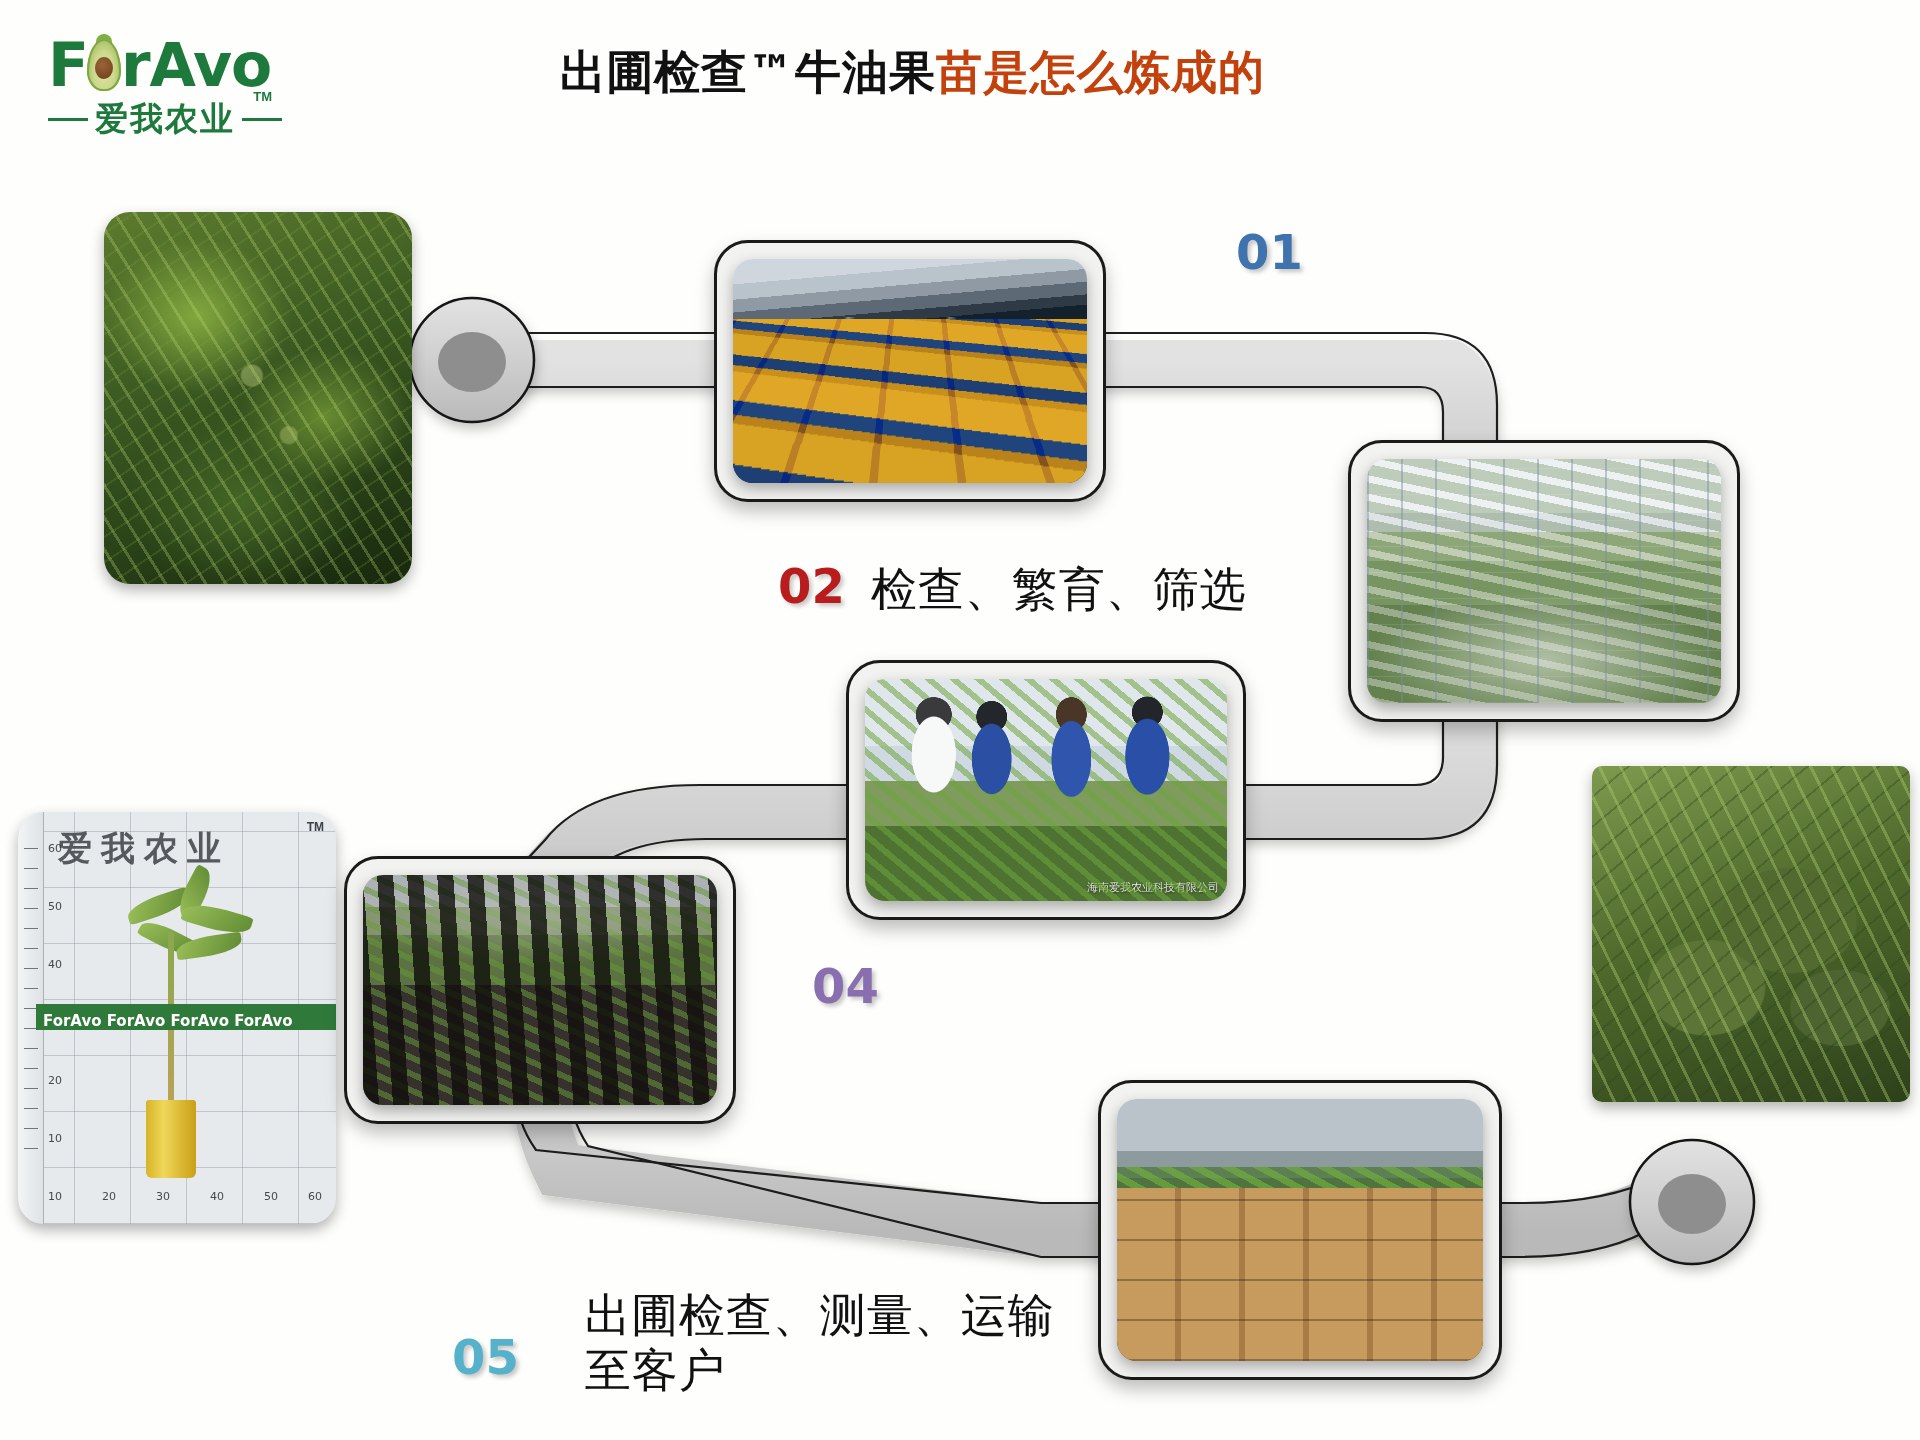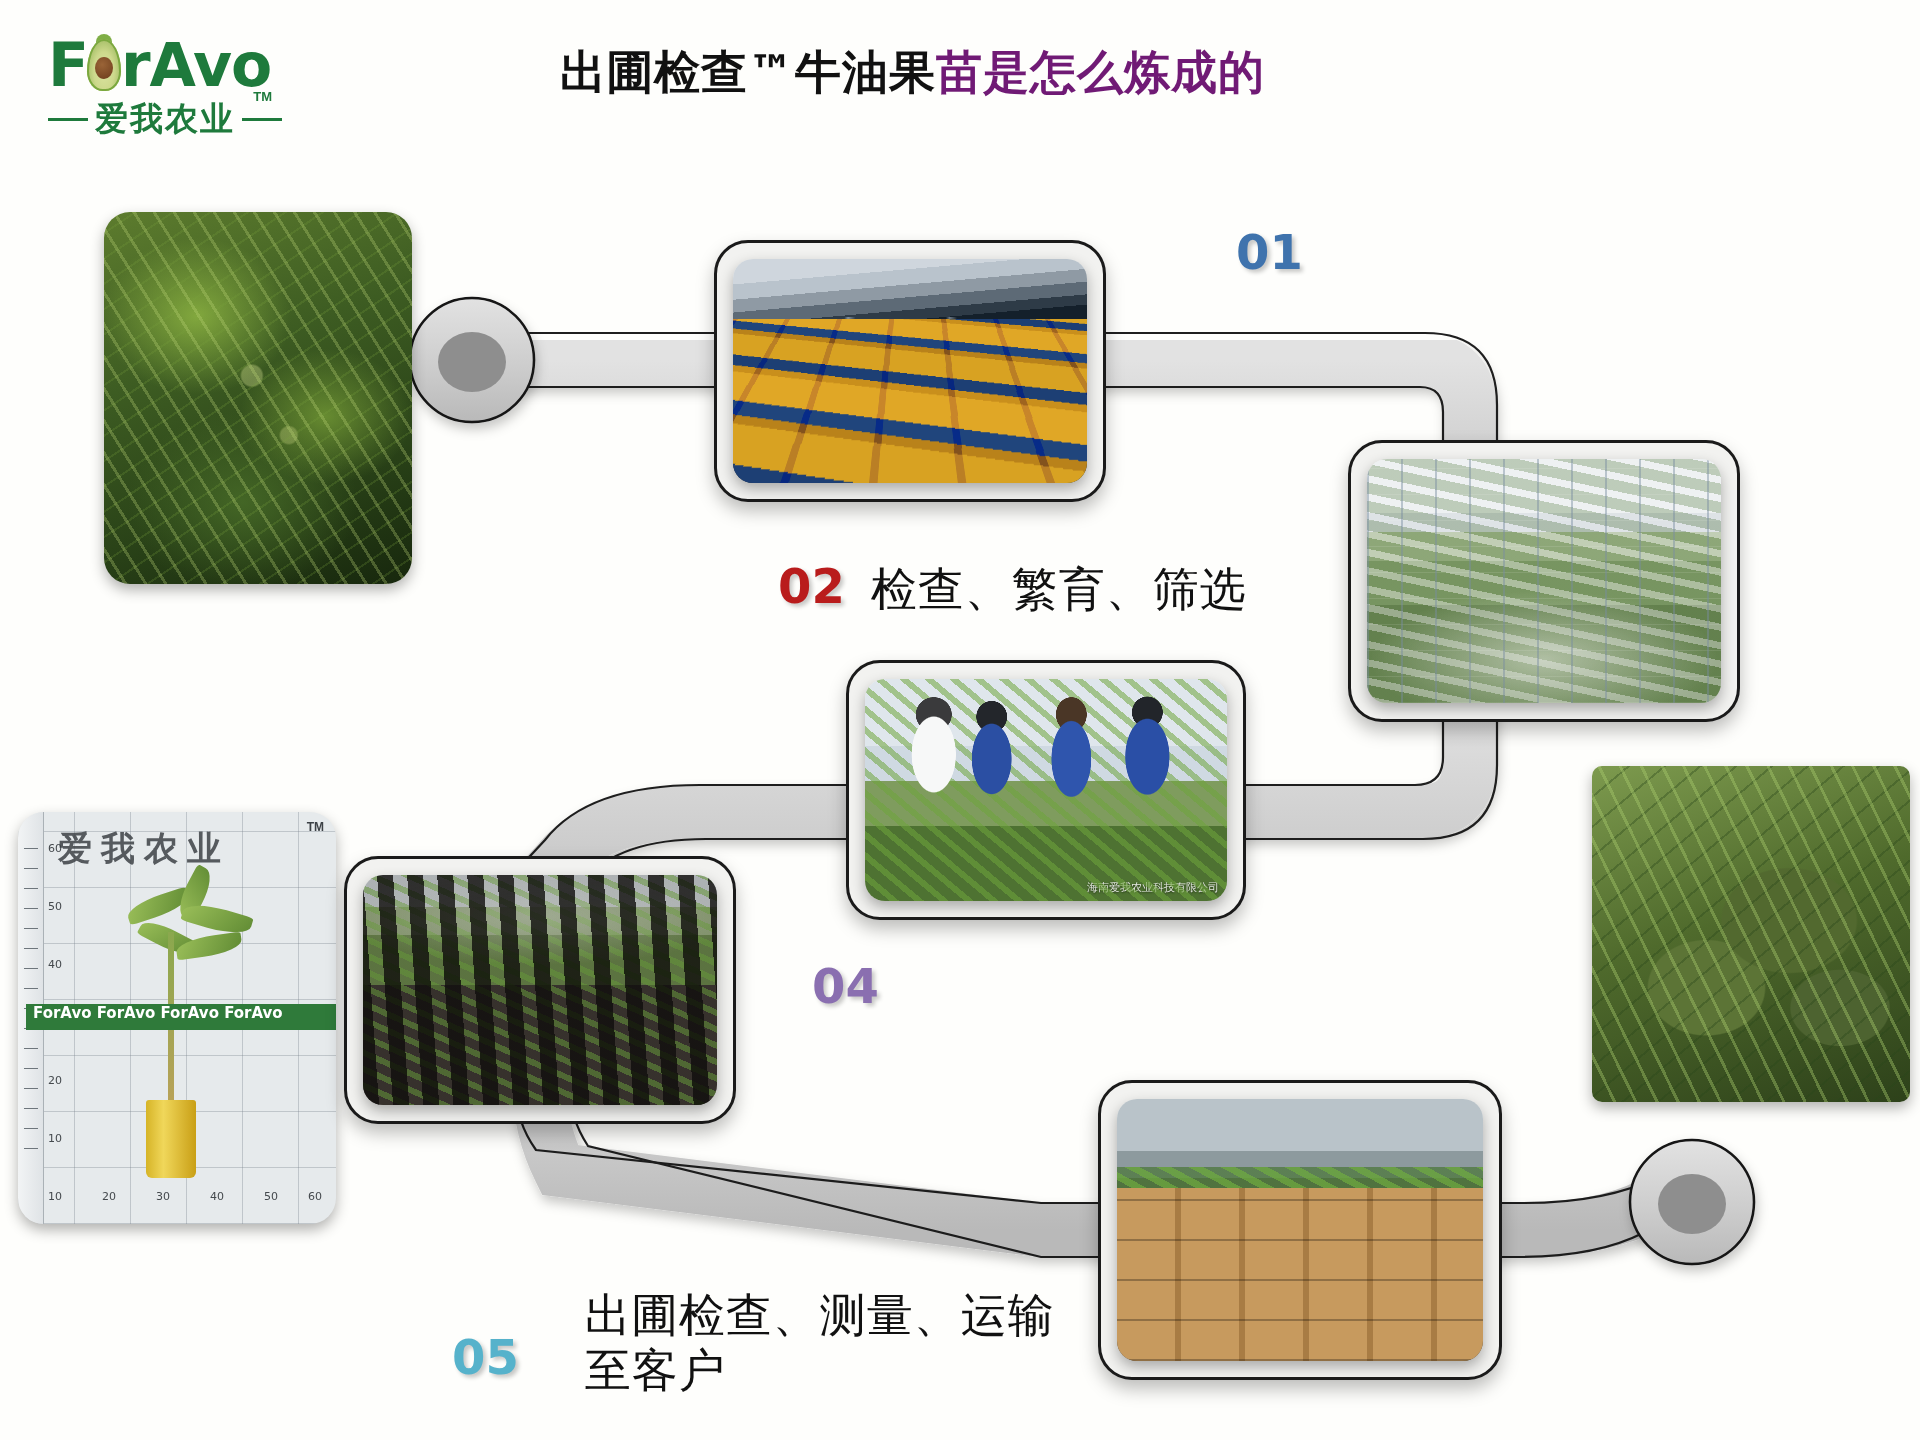--- a/index.html
+++ b/index.html
@@ -51,21 +51,21 @@
     position: absolute; right: 56px; top: 55px; font-size: 13px; color: #1e7a3c; font-weight: bold;
   }
 
   
   #title {
     position: absolute; left: 560px; top: 42px; width: 900px;
     font-size: 46px; font-weight: bold; letter-spacing: 1px; white-space: nowrap;
     font-family: "DejaVu Sans", sans-serif;
   }
   #title .t-black { color: #111111; }
-  #title .t-red { color: #701a75; }
+  #title .t-red { color: #c2410c; }
 
   
   #ribbon { position: absolute; left: 0; top: 0; width: 1920px; height: 1440px; pointer-events: none; }
 
   
   .photo {
     position: absolute; overflow: hidden;
     background: #2a2a2a;
     box-shadow: 0 6px 14px rgba(0,0,0,.30);
   }
@@ -212,22 +212,22 @@
   .ruler-num {
     position:absolute; left:30px; font-size:11px; color:#44494d;
     font-family:"DejaVu Sans", sans-serif;
   }
   .ruler-wm {
     position:absolute; left:40px; top:14px; font-size:34px; font-weight:bold;
     color:#3c4146; letter-spacing:9px; opacity:.85; font-family:"DejaVu Sans", sans-serif;
   }
   .ruler-tm { position:absolute; right:12px; top:8px; font-size:12px; color:#3c4146; font-weight:bold; }
   .ruler-band {
-    position:absolute; left:8px; right:0; height:26px;
-    background:#2f7a3a; display:flex; align-items:flex-start; overflow:hidden;
+    position:absolute; left:18px; right:0; height:26px;
+    background:#2f7a3a; display:flex; align-items:flex-end; overflow:hidden;
   }
   .ruler-band span {
     color:#fff; font-size:15px; font-weight:bold; letter-spacing:0px; padding-left:7px;
     font-family:"DejaVu Sans", sans-serif; white-space:nowrap;
   }
   .ruler-plant {
     position:absolute; left:44%; bottom:26%; width:6px; height:30%;
     background:linear-gradient(180deg,#8aa84e,#b8a258);
   }
   .ruler-leaf {

